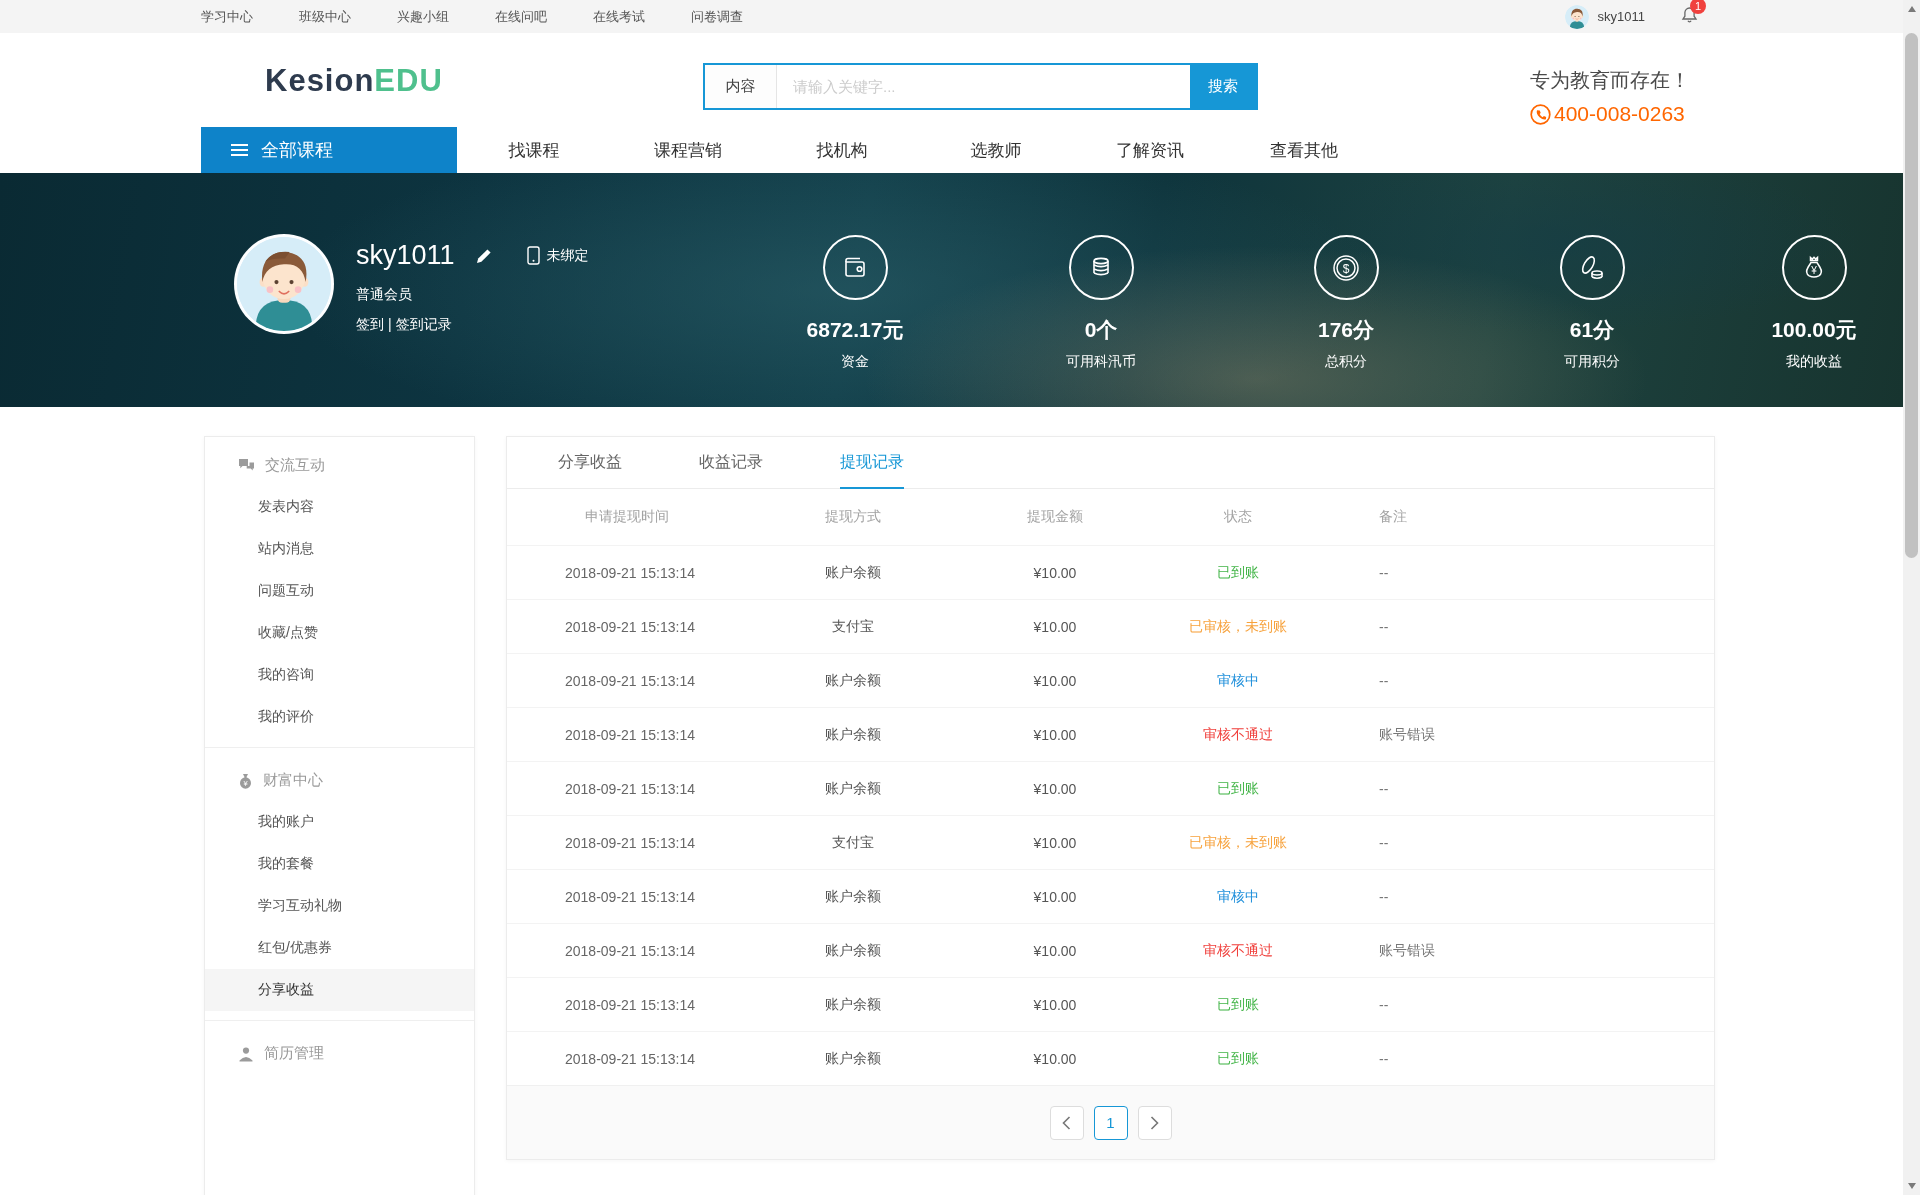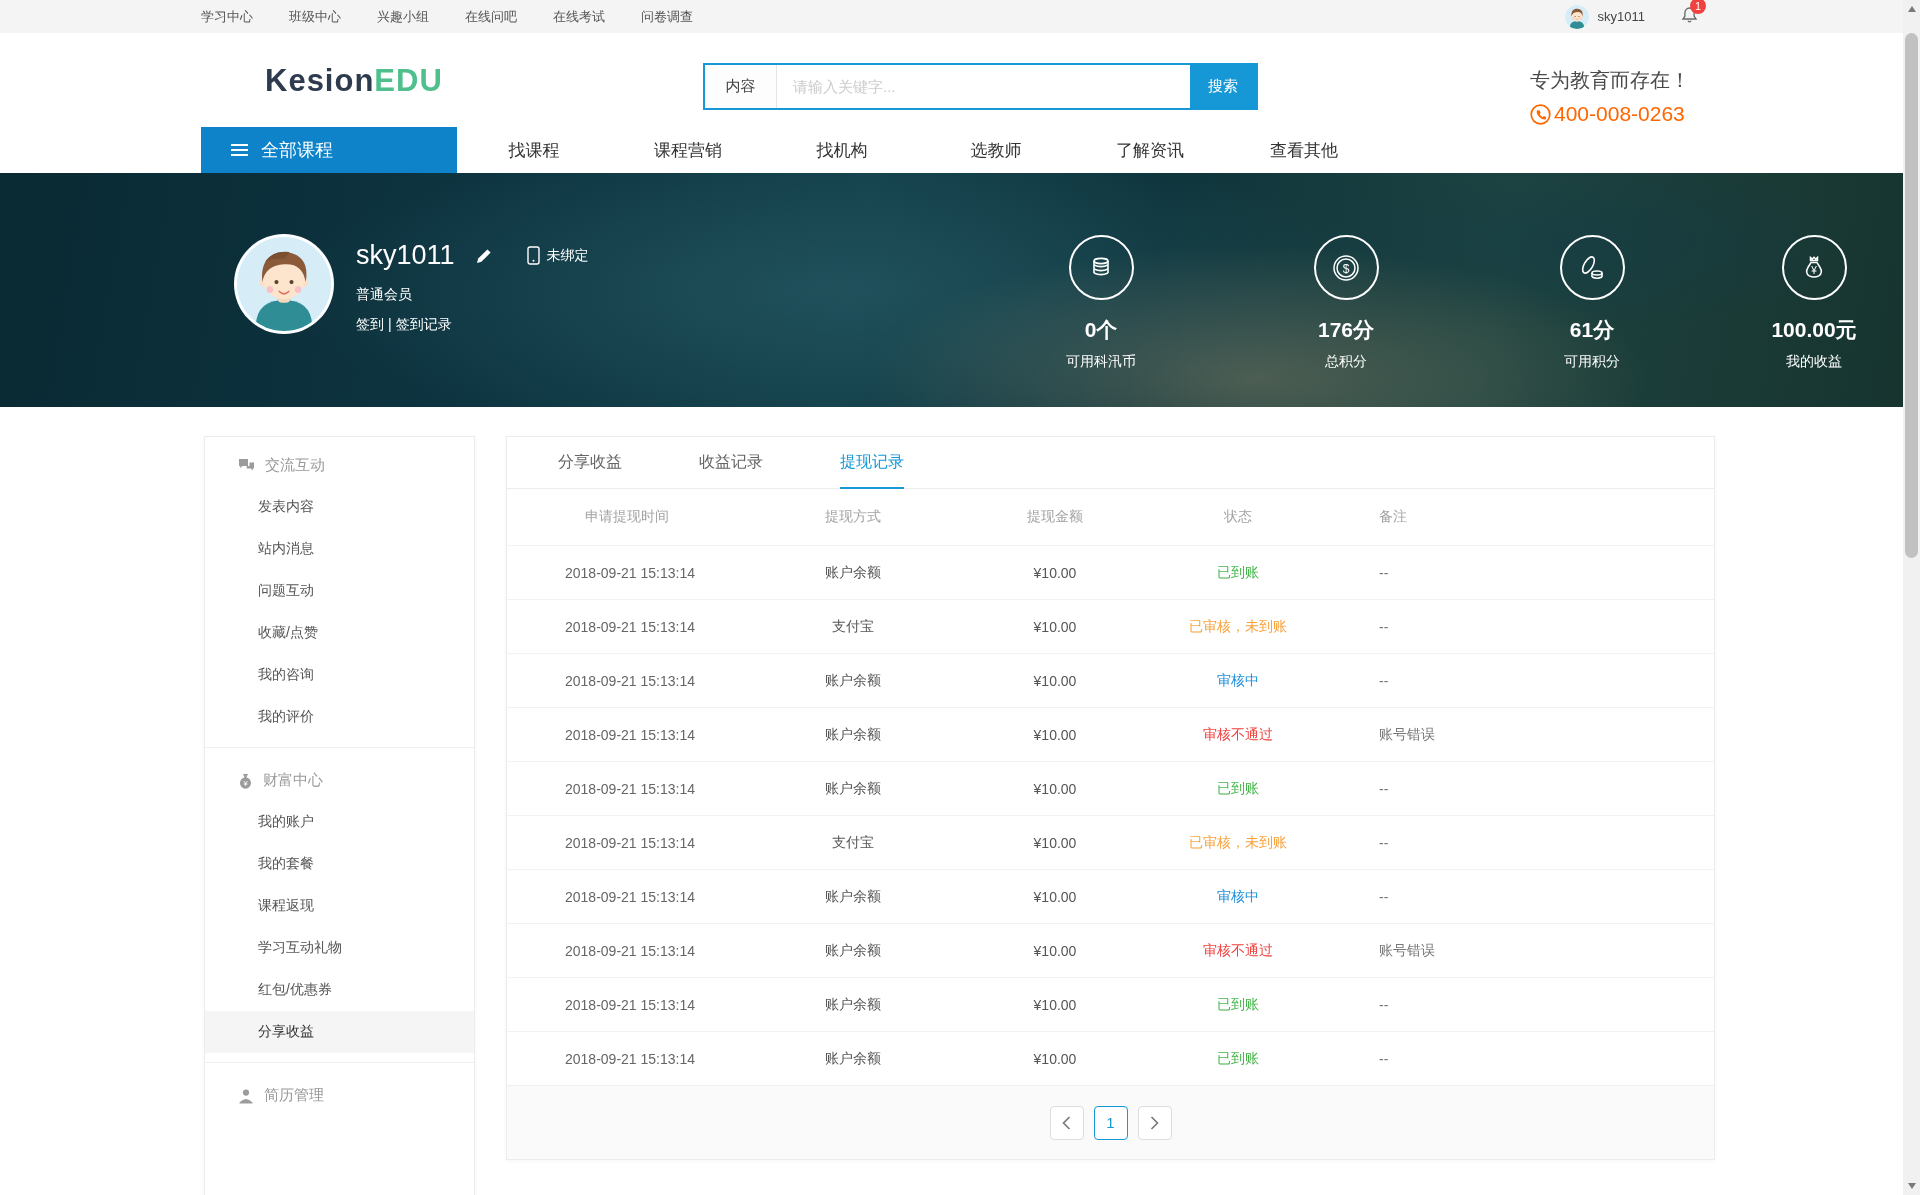--- a/index.html
+++ b/index.html
@@ -1,21 +1,21 @@
 <!DOCTYPE html>
 <html><head>
 <meta charset="utf-8">
 <style>
   *{margin:0;padding:0;box-sizing:border-box;}
   html,body{width:1920px;height:1195px;}
   body{position:relative;overflow:hidden;background:#fff;font-family:"Liberation Sans","DejaVu Sans",sans-serif;}
 
   
   .topbar{position:absolute;top:0;left:0;width:1903px;height:33px;background:#f4f4f4;display:flex;align-items:center;font-size:13px;color:#555;}
-  .topbar-menu{display:flex;margin-left:201px;gap:36px;}
+  .topbar-menu{display:flex;margin-left:201px;gap:46px;}
   .topbar-link{cursor:pointer;}
   .topbar-right{margin-left:auto;margin-right:205px;display:flex;align-items:center;}
   .mini-avatar{width:24px;height:24px;border-radius:50%;overflow:hidden;flex:0 0 24px;}
   .topbar-user{margin-left:9px;color:#444;}
   .bell-wrap{position:relative;margin-left:36px;cursor:pointer;}
   .badge{position:absolute;top:-8px;left:9px;background:#f0413e;color:#fff;font-size:11px;min-width:16px;height:16px;border-radius:8px;display:flex;align-items:center;justify-content:center;padding:0 4px;}
 
   
   .header{position:absolute;top:33px;left:0;width:1696px;height:140px;background:#fff;}
   .logo{position:absolute;left:265px;top:30px;font-size:31px;font-weight:bold;letter-spacing:1px;color:#2e3b4e;cursor:pointer;}
@@ -203,20 +203,31 @@
       <span>未绑定</span>
     </span>
   </div>
   <div class="member">普通会员</div>
   <div class="signin">
     <span>签到</span>
     <span>|</span>
     <span>签到记录</span>
   </div>
 
+  <div class="stat stat1">
+    <div class="stat-circle">
+      <svg width="32" height="32" viewBox="0 0 32 32" fill="none" stroke="#fff" stroke-width="1.6">
+        <path d="M7 10 v-1.5 a2 2 0 0 1 2-2 h12"></path>
+        <path d="M7 10 h16 a2 2 0 0 1 2 2 v10 a2 2 0 0 1 -2 2 H9 a2 2 0 0 1 -2-2 Z"></path>
+        <circle cx="20.5" cy="17" r="2.3"></circle>
+      </svg>
+    </div>
+    <div class="stat-value">6872.17元</div>
+    <div class="stat-label">资金</div>
+  </div>
   <div class="stat stat2">
     <div class="stat-circle">
       <svg width="32" height="32" viewBox="0 0 32 32" fill="none" stroke="#fff" stroke-width="1.6">
         <ellipse cx="16" cy="9" rx="7" ry="2.6"></ellipse>
         <path d="M9 9 v12 M23 9 v12"></path>
         <path d="M9 13 q7 3.2 14 0 M9 17 q7 3.2 14 0 M9 21 q7 3.2 14 0"></path>
       </svg>
     </div>
     <div class="stat-value">0个</div>
     <div class="stat-label">可用科汛币</div>
@@ -276,21 +287,20 @@
   <div class="side-header">
     <svg width="15" height="16" viewBox="0 0 15 16" fill="#9b9b9b">
       <path d="M5 1 h5 l-1.6 3.2 q4.6 1.6 4.6 6 a5.5 5.5 0 0 1 -11 0 q0-4.4 4.6-6 z"></path>
       <text x="7.5" y="12.5" text-anchor="middle" font-size="7.5" fill="#fff">¥</text>
     </svg>
     <span>财富中心</span>
   </div>
   <ul class="side-items">
       <li class="side-item">我的账户</li>
       <li class="side-item">我的套餐</li>
-      <li class="side-item">课程返现</li>
       <li class="side-item">学习互动礼物</li>
       <li class="side-item">红包/优惠券</li>
       <li class="side-item active">分享收益</li>
     </ul>
   <div class="side-divider"></div>
   <div class="side-header">
     <svg width="16" height="16" viewBox="0 0 16 16" fill="#9b9b9b">
       <circle cx="8" cy="4.6" r="3.1"></circle>
       <path d="M1.5 14.5 q6.5-7 13 0 v1 h-13 z"></path>
     </svg>

